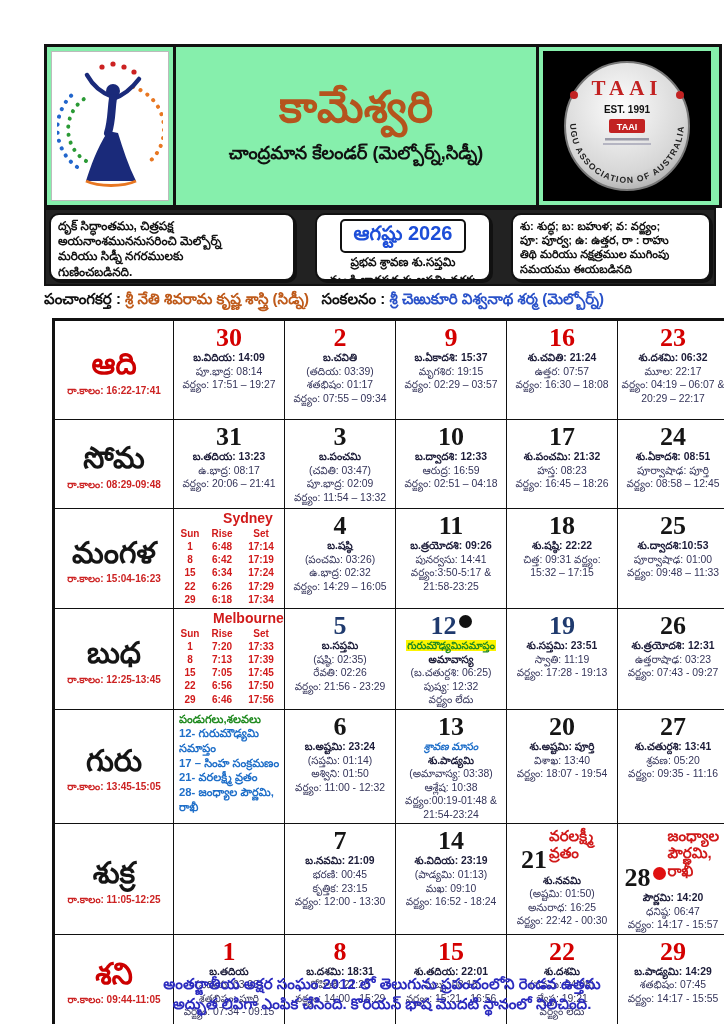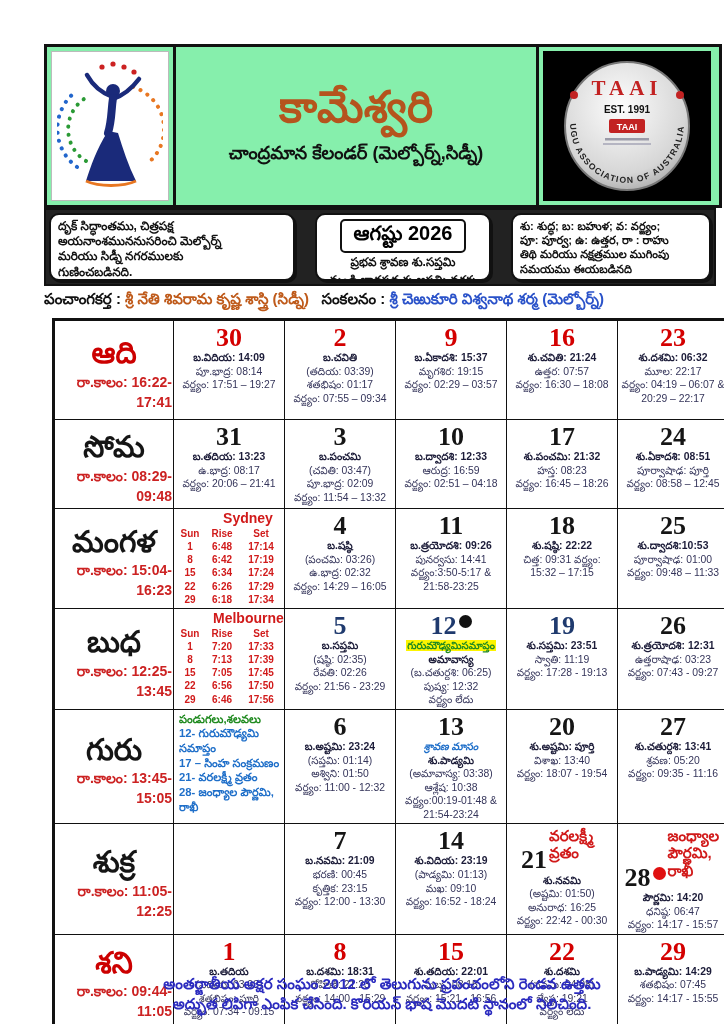--- a/index.html
+++ b/index.html
@@ -21,42 +21,42 @@
   
   .info-strip{position:absolute;left:44px;top:208px;width:672px;height:78px;
               background:#222;border:2px solid #111;display:flex;gap:20px;padding:3px;box-sizing:border-box;}
   .info-card{background:#fff;border:2px solid #111;border-radius:10px;
              box-shadow:2px 2px 0 #111;padding:4px 7px;box-sizing:border-box;overflow:hidden;}
   .note-card{width:246px;}
   .note-line{font-size:12px;font-weight:bold;color:#111;line-height:1.27;text-align:justify;}
   .month-card{width:176px;text-align:center;padding-top:3px;}
   .month-pill{display:inline-block;border:2px solid #111;border-radius:5px;
               padding:1px 12px;margin-top:1px;}
-  .month-title{color:#000000;font-size:20px;font-weight:bold;}
+  .month-title{color:#1d4ed8;font-size:20px;font-weight:bold;}
   .range-line{font-size:12px;font-weight:bold;color:#111;line-height:1.3;margin-top:2px;}
   .legend-card{flex:1;}
   .legend-line{font-size:11.3px;font-weight:bold;color:#111;line-height:1.26;}
 
   
   .compilers{position:absolute;left:44px;top:290px;width:676px;font-size:15px;
              font-weight:bold;color:#111;white-space:nowrap;}
   .compiler-name-1{color:#bf5a1a;}
   .compiler-name-2{color:#2a52c9;}
   .comp-label{color:#111;}
 
   
   .grid-wrap{position:absolute;left:44px;top:318px;padding-left:8px;}
   table.cal{border-collapse:collapse;table-layout:fixed;width:676px;border:3px solid #111;}
   table.cal td{border:1.6px solid #111;vertical-align:top;padding:2px 1px;overflow:hidden;text-align:center;}
   tr.r0 td{height:94px}tr.r1 td{height:84px}tr.r2 td{height:84px}tr.r3 td{height:91px}
   tr.r4 td{height:104px}tr.r5 td{height:92px}tr.r6 td{height:86px}
   .daycell{vertical-align:middle !important;}
   .dayname{font-size:30px;font-weight:bold;line-height:1.15;margin-top:6px;}
   .c-red{color:#cc0000}.c-black{color:#151515}
-  .rahu{font-size:14px;font-weight:600;color:#cc2222;margin-top:3px;text-align:right;}
+  .rahu{font-size:10px;font-weight:600;color:#cc2222;margin-top:3px;}
   .numline{line-height:1.05;margin-top:1px;white-space:nowrap;}
   .num{font-family:"Liberation Serif",serif;font-size:26px;font-weight:bold;}
   .n-red{color:#d40000}.n-black{color:#151515}.n-navy{color:#1f3a6e}
   .dot{display:inline-block;width:13px;height:13px;border-radius:50%;vertical-align:6px;margin-left:2px;}
   .dot-black{background:#111}.dot-red{background:#e01010}
   .note{display:inline-block;width:54px;font-size:15px;font-weight:bold;color:#d11a1a;
         line-height:1.15;text-align:left;vertical-align:10px;margin-left:2px;white-space:normal;}
   .ln{font-size:10.4px;line-height:1.3;}
   .s-t{font-weight:bold;color:#1b1b38;}
   .s-n{color:#34345a;font-weight:500;}

